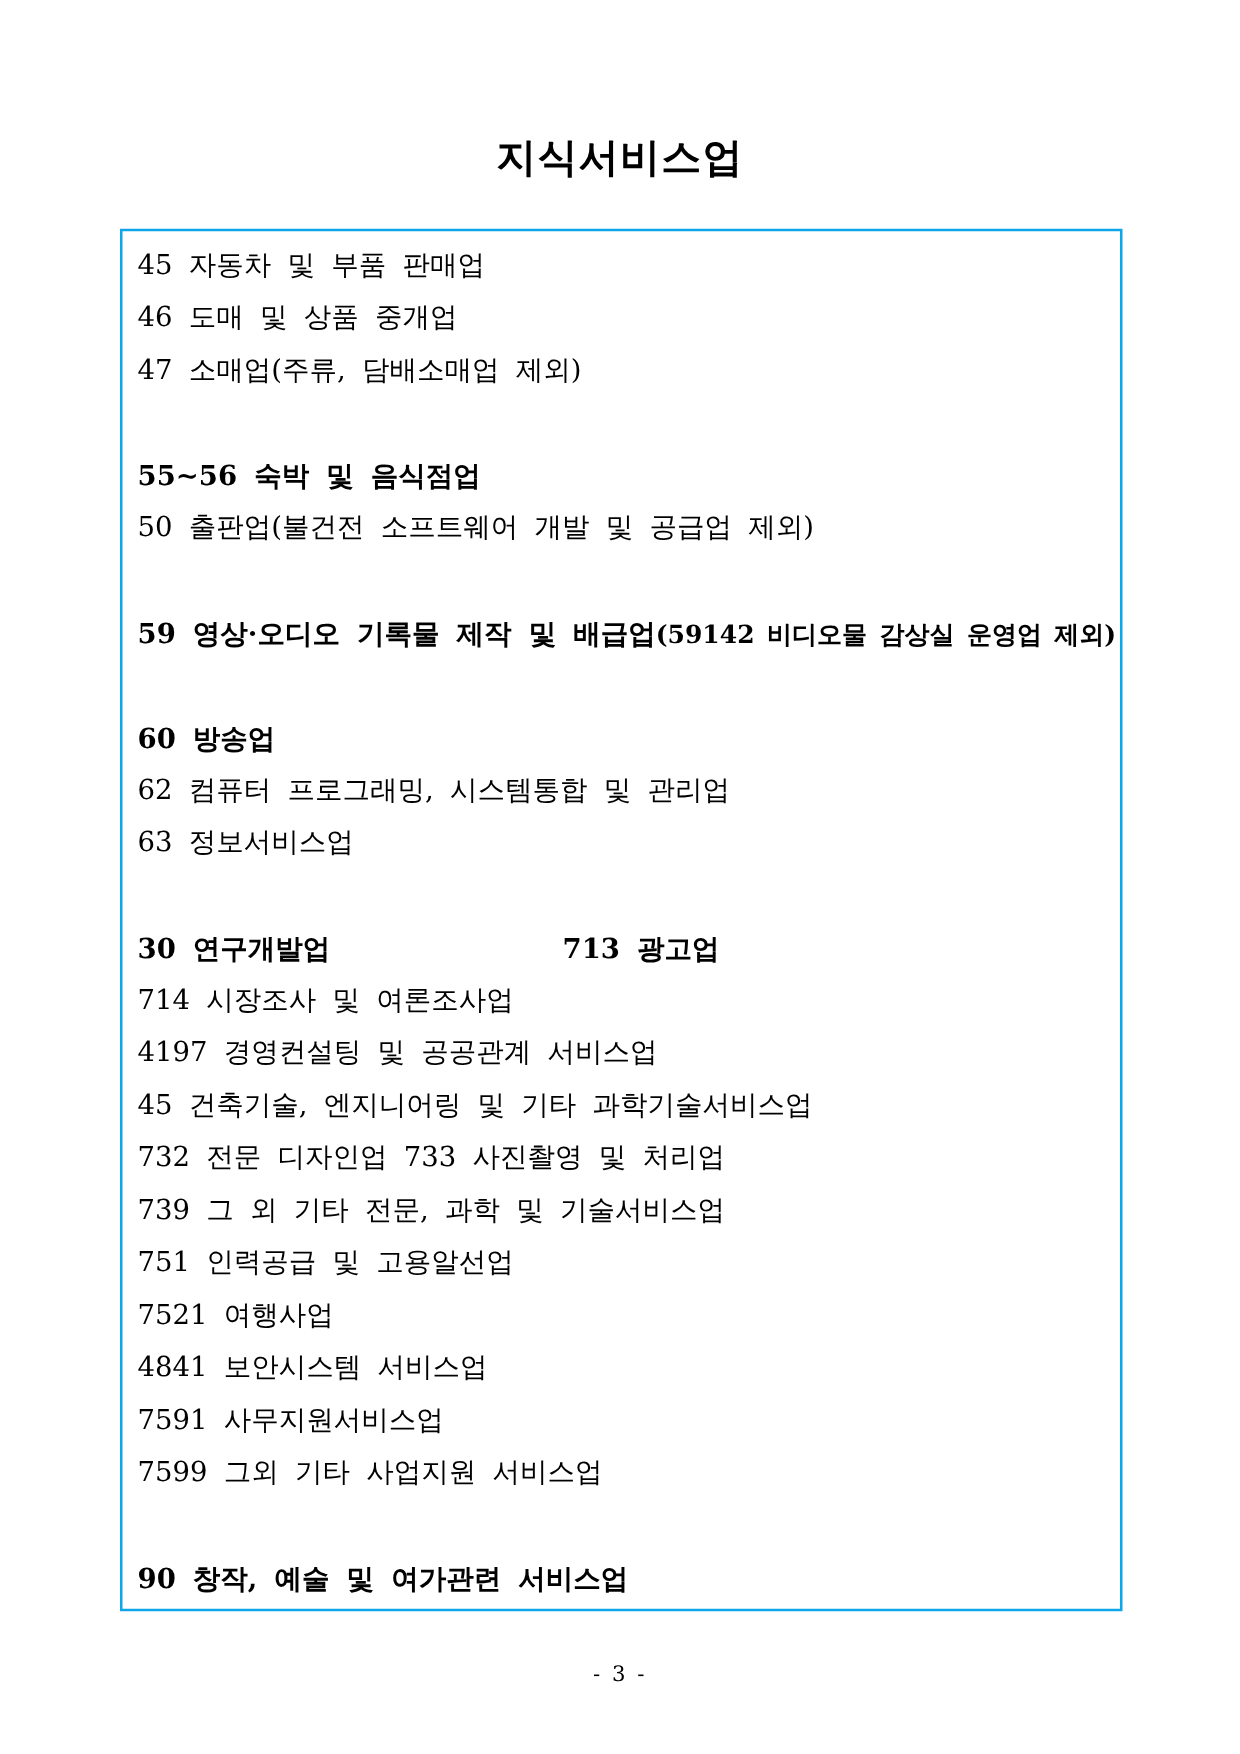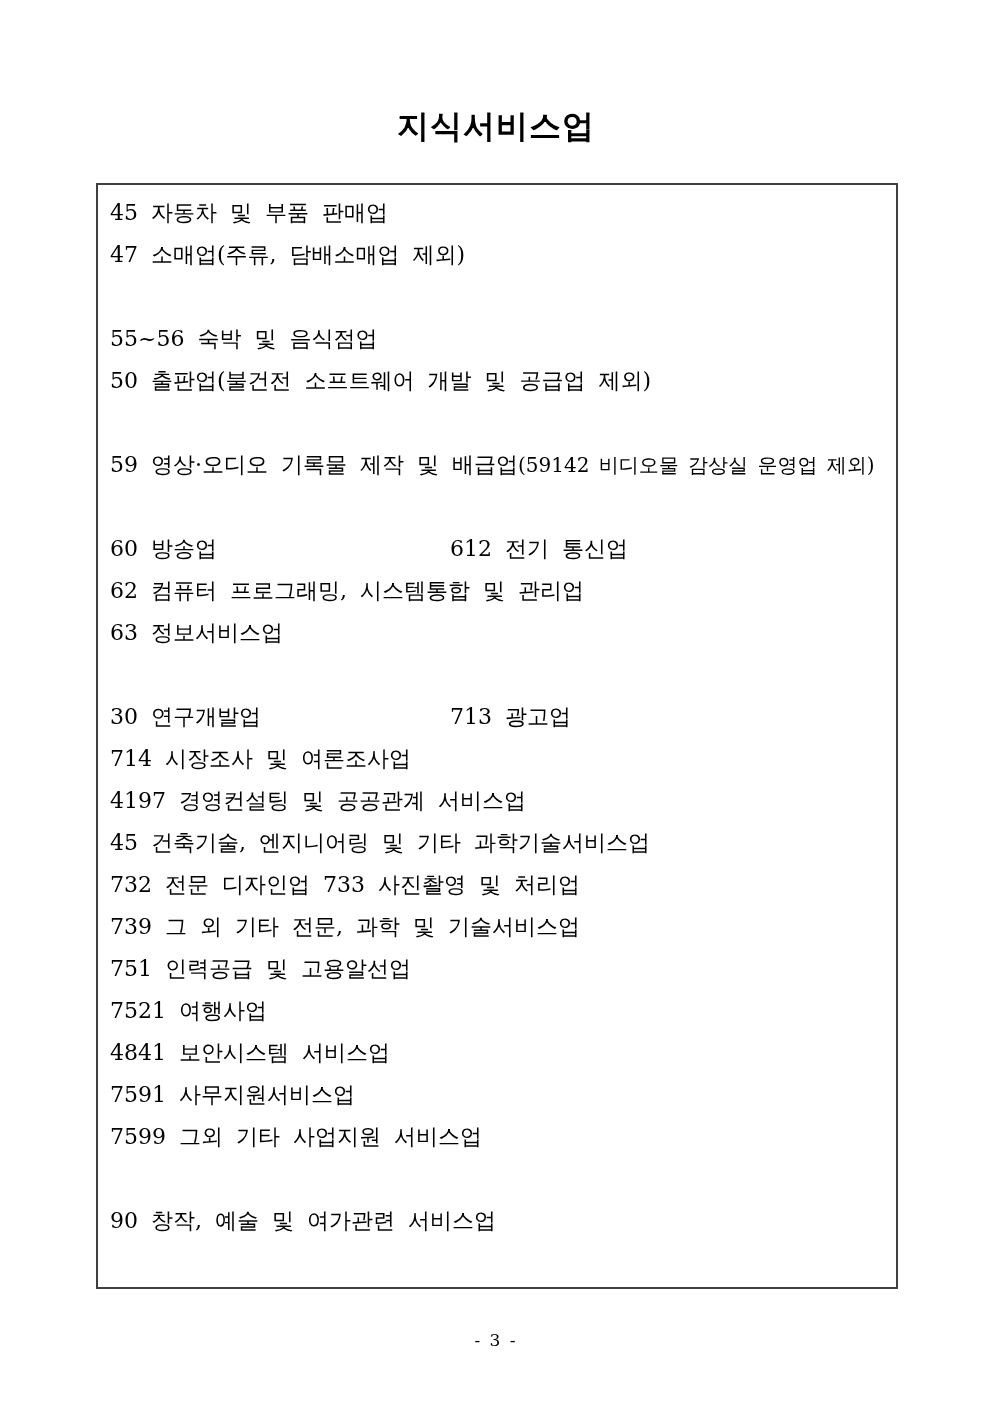--- a/index.html
+++ b/index.html
@@ -18,33 +18,33 @@
     text-align: center;
     font-size: 32px;
     font-weight: bold;
     letter-spacing: 1px;
     word-spacing: 4px;
   }
   .list-box {
     position: absolute;
     left: 96px; top: 183px;
     width: 802px; height: 1106px;
-    border: 2px solid #404040;
+    border: 2px solid #0ea5e9;
     padding: 7px 0 0 12px;
     overflow: hidden;
   }
   .row {
     position: relative;
     height: 42px;
     line-height: 42px;
     font-size: 22px;
     word-spacing: 6px;
     white-space: nowrap;
   }
-  .row.gap { margin-top: 42px; }
+  .row.gap { margin-top: 42px; font-weight: bold; }
   .note { font-size: 20px; word-spacing: 3px; }
   .col2 { position: absolute; left: 340px; top: 0; }
   .page-number {
     position: absolute;
     top: 1330px; left: 0; width: 100%;
     text-align: center;
     font-size: 17px;
     letter-spacing: 2px;
     font-family: "DejaVu Serif", "Liberation Serif", serif;
   }
@@ -52,28 +52,29 @@
 </head>
 <body>
 
 <div class="page">
 
   <div class="doc-title">지식서비스업</div>
 
   <div class="list-box">
 
     <div class="row"><span>45 자동차 및 부품 판매업</span></div>
+    <div class="row"><span>46 도매 및 상품 중개업</span></div>
     <div class="row"><span>47 소매업(주류, 담배소매업 제외)</span></div>
 
     <div class="row gap"><span>55~56 숙박 및 음식점업</span></div>
     <div class="row"><span>50 출판업(불건전 소프트웨어 개발 및 공급업 제외)</span></div>
 
     <div class="row gap"><span>59 영상·오디오 기록물 제작 및 배급업</span><span class="note">(59142 비디오물 감상실 운영업 제외)</span></div>
 
-    <div class="row gap"><span>60 방송업</span><span class="col2">612 전기 통신업</span></div>
+    <div class="row gap"><span>60 방송업</span></div>
     <div class="row"><span>62 컴퓨터 프로그래밍, 시스템통합 및 관리업</span></div>
     <div class="row"><span>63 정보서비스업</span></div>
 
     <div class="row gap"><span>30 연구개발업</span><span class="col2">713 광고업</span></div>
     <div class="row"><span>714 시장조사 및 여론조사업</span></div>
     <div class="row"><span>4197 경영컨설팅 및 공공관계 서비스업</span></div>
     <div class="row"><span>45 건축기술, 엔지니어링 및 기타 과학기술서비스업</span></div>
     <div class="row"><span>732 전문 디자인업 733 사진촬영 및 처리업</span></div>
     <div class="row"><span>739 그 외 기타 전문, 과학 및 기술서비스업</span></div>
     <div class="row"><span>751 인력공급 및 고용알선업</span></div>

